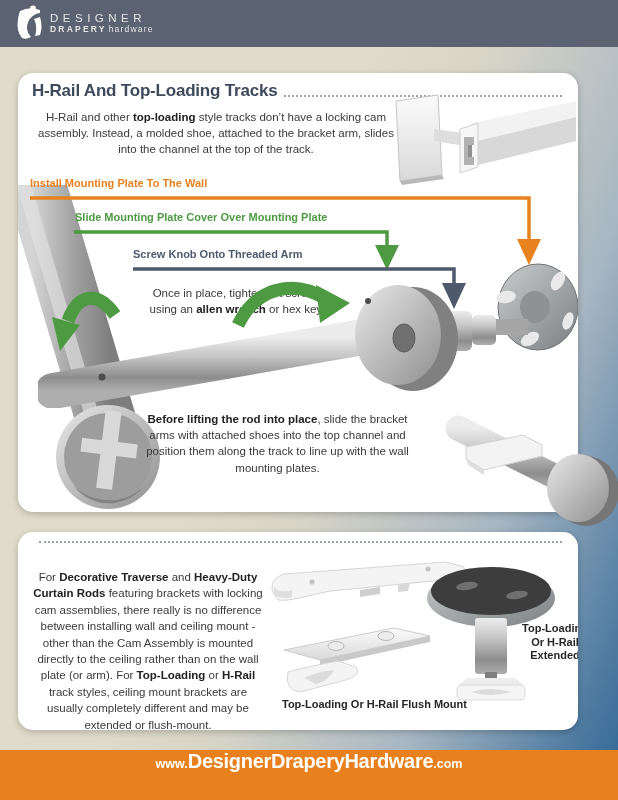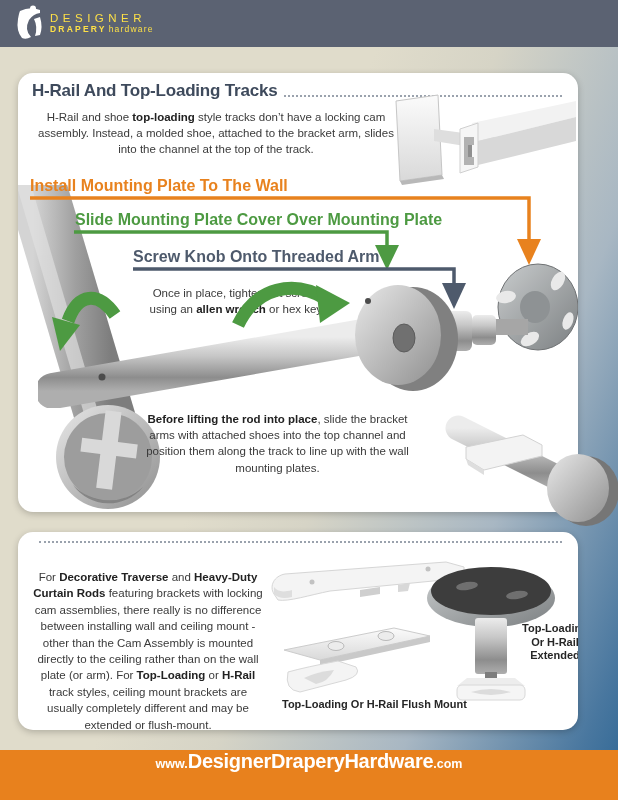--- a/index.html
+++ b/index.html
@@ -3,42 +3,42 @@
 <meta charset="utf-8">
 <style>
   html,body{margin:0;padding:0;background:#888;}
   .page{
     position:relative;width:618px;height:800px;overflow:hidden;
     font-family:"Liberation Sans",sans-serif;
     background:linear-gradient(112deg,#e0dccb 42%,#d6d4c6 55%,#a8b7c3 75%,#49779f 94%,#2f6795 100%);
   }
   
   .header-bar{position:absolute;left:0;top:0;width:618px;height:47px;background:#5b6272;z-index:3;}
-  .brand{position:absolute;left:16px;top:5px;display:flex;align-items:center;gap:6px;color:#fde047;}
+  .brand{position:absolute;left:16px;top:5px;display:flex;align-items:center;gap:6px;color:#e5e5e5;}
   .brand-text{display:flex;flex-direction:column;line-height:1.1;}
   .brand-line1{font-size:11.5px;letter-spacing:4.5px;font-weight:400;}
   .brand-line2{font-size:8.5px;}
   .brand-line2 b{letter-spacing:2.2px;}
   .brand-line2 span{letter-spacing:1.2px;font-weight:300;margin-left:2px;}
   .page-badge{
     position:absolute;left:524px;top:17px;width:72px;height:72px;border-radius:50%;
     background:#44993c;border:4px solid #fff;box-sizing:border-box;z-index:6;
     display:flex;align-items:center;justify-content:center;
     color:#fff;font-size:30px;font-weight:bold;box-shadow:0 2px 5px rgba(0,0,0,.35);
   }
   
   .card{position:absolute;background:#fff;border-radius:15px;box-shadow:0 2px 7px rgba(0,0,0,.22);text-align:center;}
   .card-hrail{left:18px;top:73px;width:560px;height:439px;overflow:hidden;z-index:1;}
   .card-ceiling{left:18px;top:532px;width:560px;height:198px;overflow:hidden;z-index:1;}
   .section-head{position:absolute;left:14px;right:16px;display:flex;align-items:flex-end;}
   .section-title{font-size:17px;font-weight:bold;color:#3e4a5c;letter-spacing:-0.2px;white-space:nowrap;}
   .leader{flex:1;height:0;border-bottom:2px dotted #9aa2ad;margin:0 0 4px 7px;}
   .body-text{font-size:11.5px;line-height:16.2px;color:#3a3a3a;position:absolute;}
   .body-text b{color:#222;}
-  .callout{position:absolute;font-size:16px;font-weight:600;white-space:nowrap;z-index:6;}
+  .callout{position:absolute;font-size:11px;font-weight:600;white-space:nowrap;z-index:6;}
   .callout-orange{color:#e8821e;}
   .callout-green{color:#4d9a42;}
   .callout-slate{color:#4e5a6c;}
   .caption{position:absolute;font-size:11px;font-weight:bold;color:#262626;line-height:13.5px;}
   .layer{position:absolute;}
   
   .footer-bar{
     position:absolute;left:0;top:750px;width:618px;height:50px;background:#e8811d;z-index:3;
     display:flex;align-items:flex-start;justify-content:center;
   }
@@ -94,21 +94,21 @@
     </div>
   </div>
 
   <div class="card card-hrail">
 
     <div class="section-head" style="top:8px;">
       <span class="section-title">H-Rail And Top-Loading Tracks</span>
       <span class="leader"></span>
     </div>
 
-    <div class="body-text" style="left:14px;top:36px;width:368px;"><span>H-Rail and shoe </span><b>top-loading</b><span> style tracks don’t have a locking cam assembly.  Instead, a molded shoe, attached to the bracket arm, slides into the channel at the top of the track.</span></div>
+    <div class="body-text" style="left:14px;top:36px;width:368px;"><span>H-Rail and other </span><b>top-loading</b><span> style tracks don’t have a locking cam assembly.  Instead, a molded shoe, attached to the bracket arm, slides into the channel at the top of the track.</span></div>
 
     <svg class="layer" style="left:358px;top:14px;z-index:2;" width="202" height="122" viewBox="0 0 202 122">
       <polygon points="20,14 62,8 66,88 24,94" fill="url(#gWhite)" stroke="#c6c6c6" stroke-width="1"></polygon>
       <polygon points="24,94 66,88 68,92 26,98" fill="#b8b8b8"></polygon>
       <polygon points="58,42 132,52 132,66 58,54" fill="#dedede"></polygon>
       <polygon points="96,36 200,14 200,30 102,54" fill="#f2f2f2"></polygon>
       <polygon points="102,54 200,30 200,54 102,78" fill="#d8d8d8"></polygon>
       <polygon points="84,42 102,36 102,80 84,86" fill="#f6f6f6" stroke="#cfcfcf" stroke-width="1"></polygon>
       <path d="M88,50 h10 v8 h-6 v12 h6 v8 h-10 z" fill="#b2b2b2"></path>
       <path d="M92,58 h4 v12 h-4 z" fill="#8f8f8f"></path>

